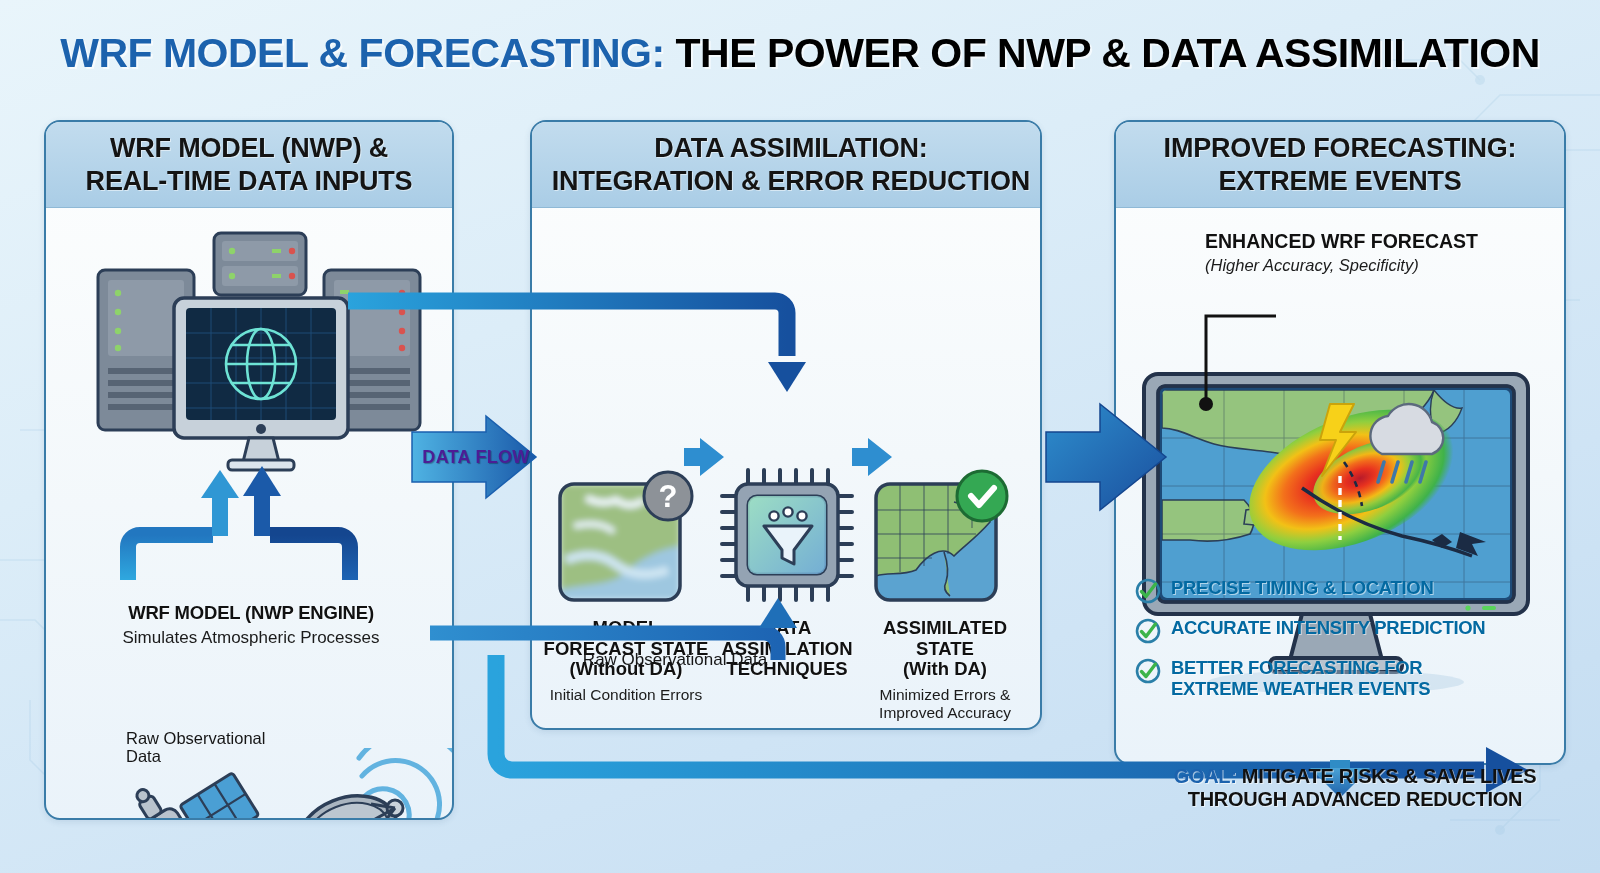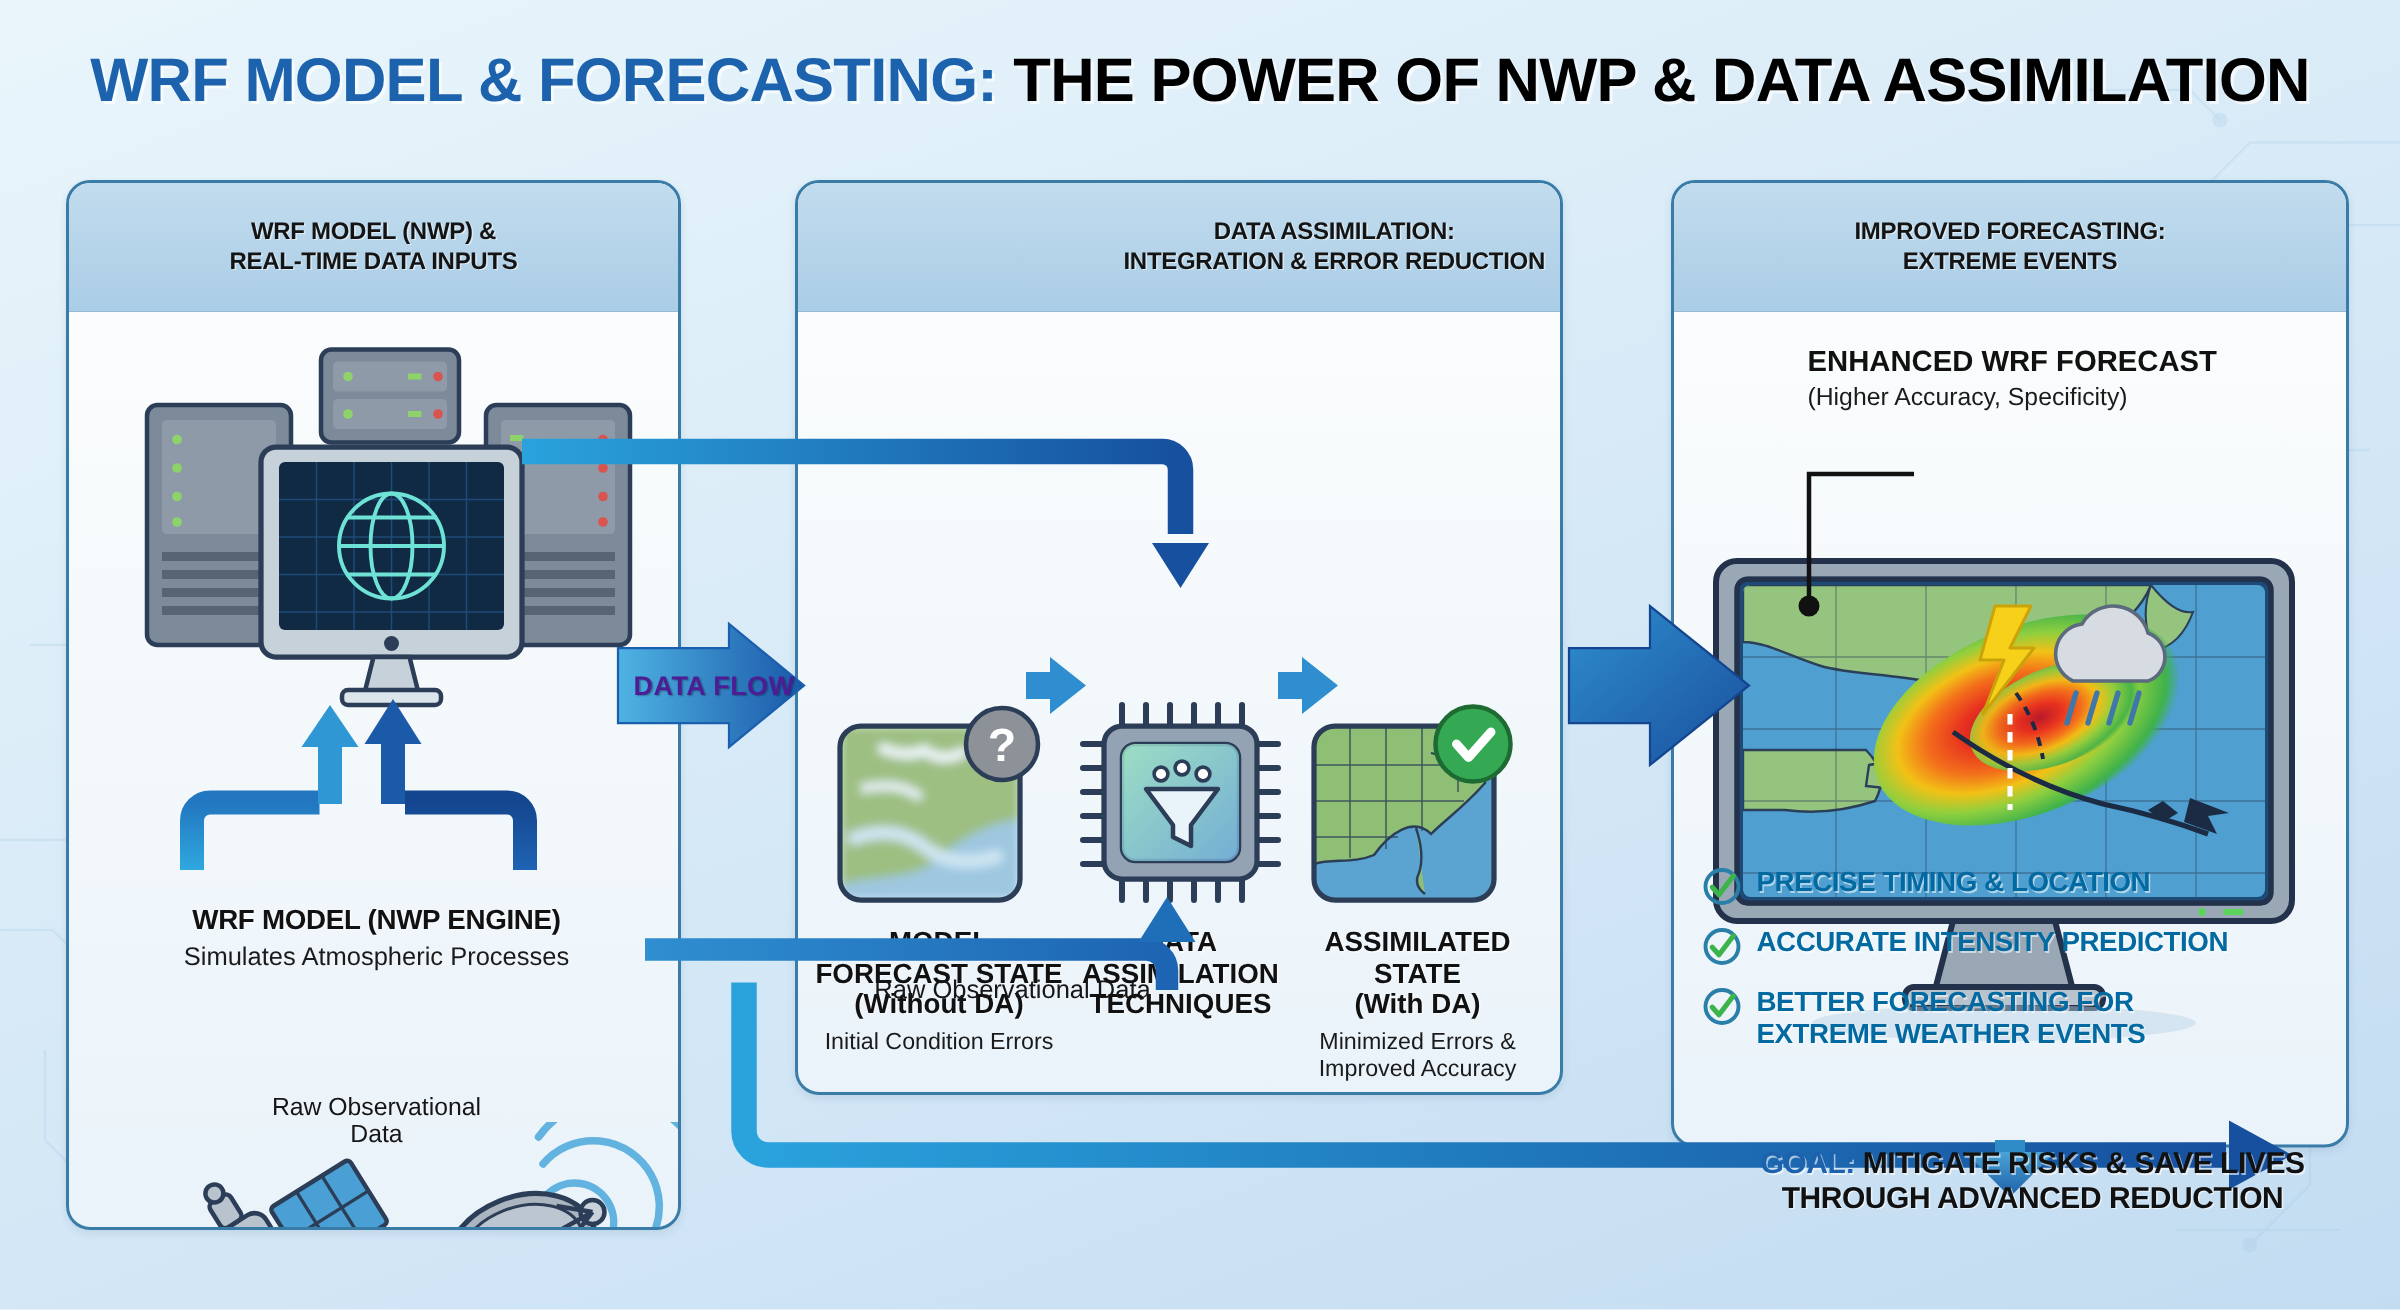--- a/index.html
+++ b/index.html
@@ -24,21 +24,21 @@
   
   .panel {
     position:absolute; border:2px solid #3a7ca8; border-radius:16px;
     background:linear-gradient(180deg,#fdfefe 0%,#f3f8fb 55%,#eaf3fa 100%);
     overflow:hidden; box-shadow:0 2px 6px rgba(40,80,120,.12);
   }
   .panel-head {
     background:linear-gradient(180deg,#c2dcee 0%,#aacde6 100%);
     border-bottom:1px solid #8fb9d6;
     display:flex; align-items:center; justify-content:center;
-    text-align:center; color:#141414; font-weight:bold; font-size:16px;
+    text-align:center; color:#141414; font-weight:bold; font-size:27px;
     line-height:1.22; letter-spacing:-.2px;
     text-shadow:1px 1px 0 rgba(255,255,255,.5);
     padding:8px 10px;
   }
   #panel1 { left:44px;   top:120px; width:410px; height:700px; }
   #panel2 { left:530px;  top:120px; width:512px; height:610px; }
   #panel3 { left:1114px; top:120px; width:452px; height:645px; }
   #panel1 .panel-head { height:86px; }
   #panel2 .panel-head { height:86px;justify-content:flex-end; }
   #panel3 .panel-head { height:86px; }
@@ -47,34 +47,34 @@
 
   
   .cap-bold { font-weight:bold; color:#111; text-align:center; letter-spacing:-.2px;
               text-shadow:1px 1px 0 rgba(255,255,255,.55); }
   .cap-sub  { color:#1b1b1b; text-align:center; }
 
   
   .l-wrf-title { position:absolute; left:0; top:394px; width:410px; font-size:18.5px; }
   .l-wrf-sub   { position:absolute; left:0; top:420px; width:410px; font-size:17px; }
   .l-raw1 { position:absolute; left:80px; top:521px; width:250px; font-size:16.5px;
-            text-align:center; line-height:1.12; color:#161616; }
+            text-align:left; line-height:1.12; color:#161616; }
 
   
   .s-title { position:absolute; font-weight:bold; font-size:18.5px; text-align:center;
              line-height:1.12; color:#111; text-shadow:1px 1px 0 rgba(255,255,255,.55); }
   .s-sub   { position:absolute; font-size:15.5px; text-align:center; line-height:1.14; color:#1b1b1b; }
   .l-raw2  { position:absolute; left:540px; top:650px; width:270px; font-size:17px;
              text-align:center; color:#161616; }
 
   
   .l-enh-t { position:absolute; left:1205px; top:230px; width:290px; font-size:19.5px;
              font-weight:bold; color:#111; text-align:left;
              text-shadow:1px 1px 0 rgba(255,255,255,.55); }
-  .l-enh-s { position:absolute; left:1205px; top:256px; width:300px; font-size:16.5px; color:#1b1b1b; }
+  .l-enh-s { position:absolute; left:1205px; top:256px; width:300px; font-size:16.5px; color:#1b1b1b;font-style:italic; }
 
   .bullets { position:absolute; left:1135px; top:578px; width:420px; }
   .bullet { display:flex; align-items:flex-start; gap:10px; margin-bottom:14px; }
   .bullet .txt { font-weight:bold; font-size:18.5px; color:#0369a1; line-height:1.12;
                  text-shadow:1px 1px 0 rgba(255,255,255,.55); letter-spacing:-.3px; }
 
   .goal { position:absolute; left:1120px; top:765px; width:470px; text-align:center;
           font-weight:bold; font-size:20px; line-height:1.15; color:#111;
           text-shadow:1px 1px 0 rgba(255,255,255,.6); letter-spacing:-.3px; }
   .goal .g { color:#1c62ad; }

